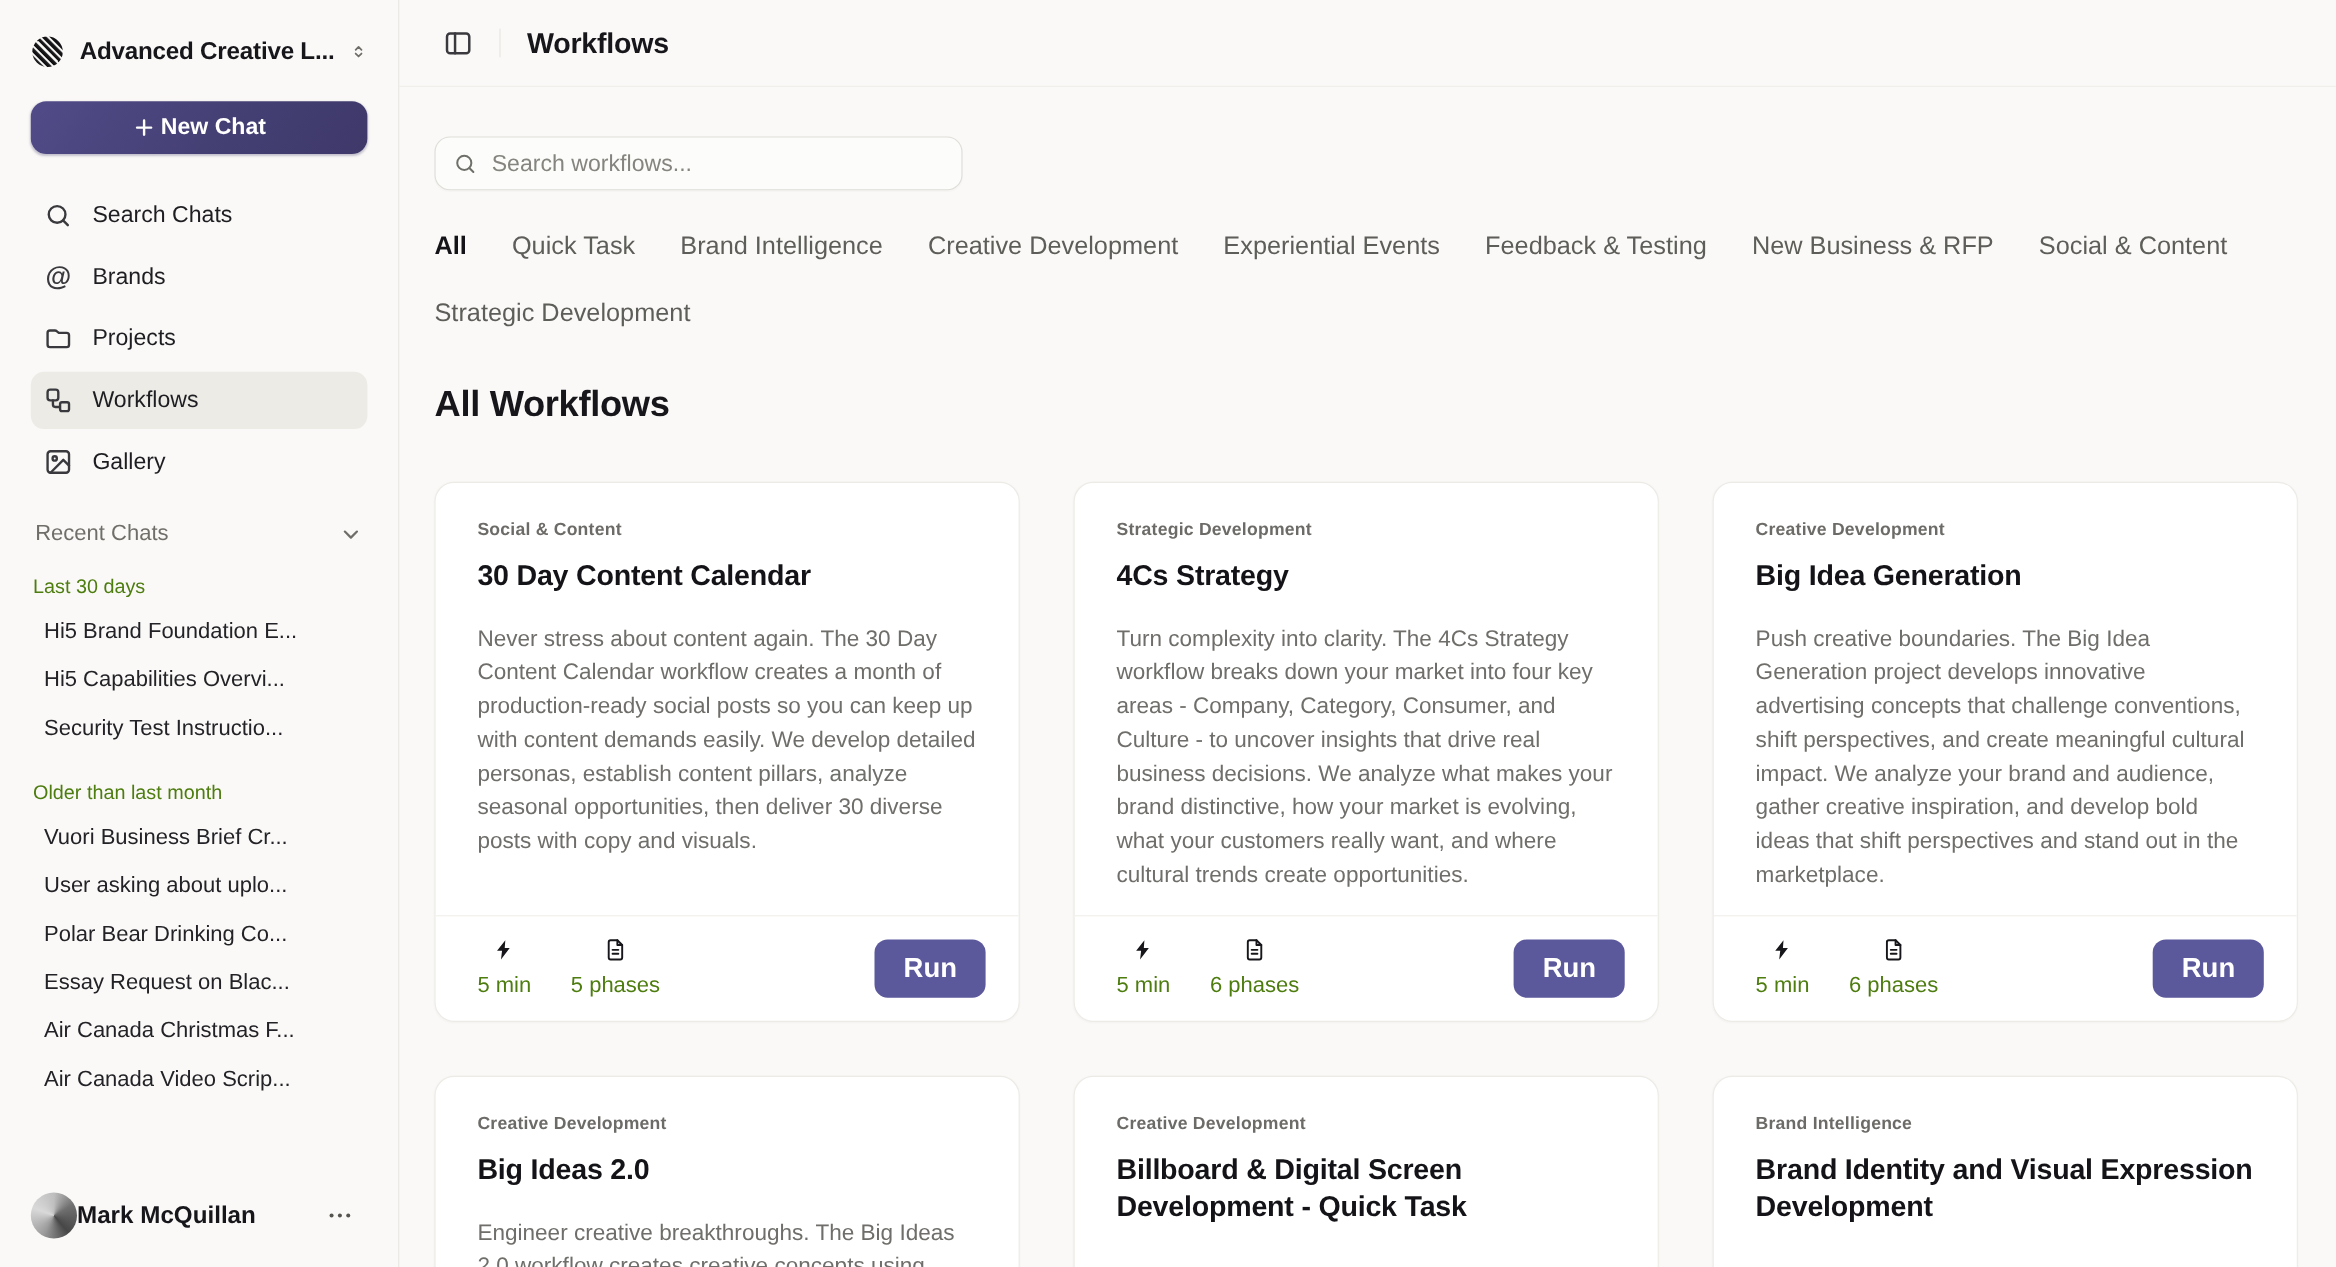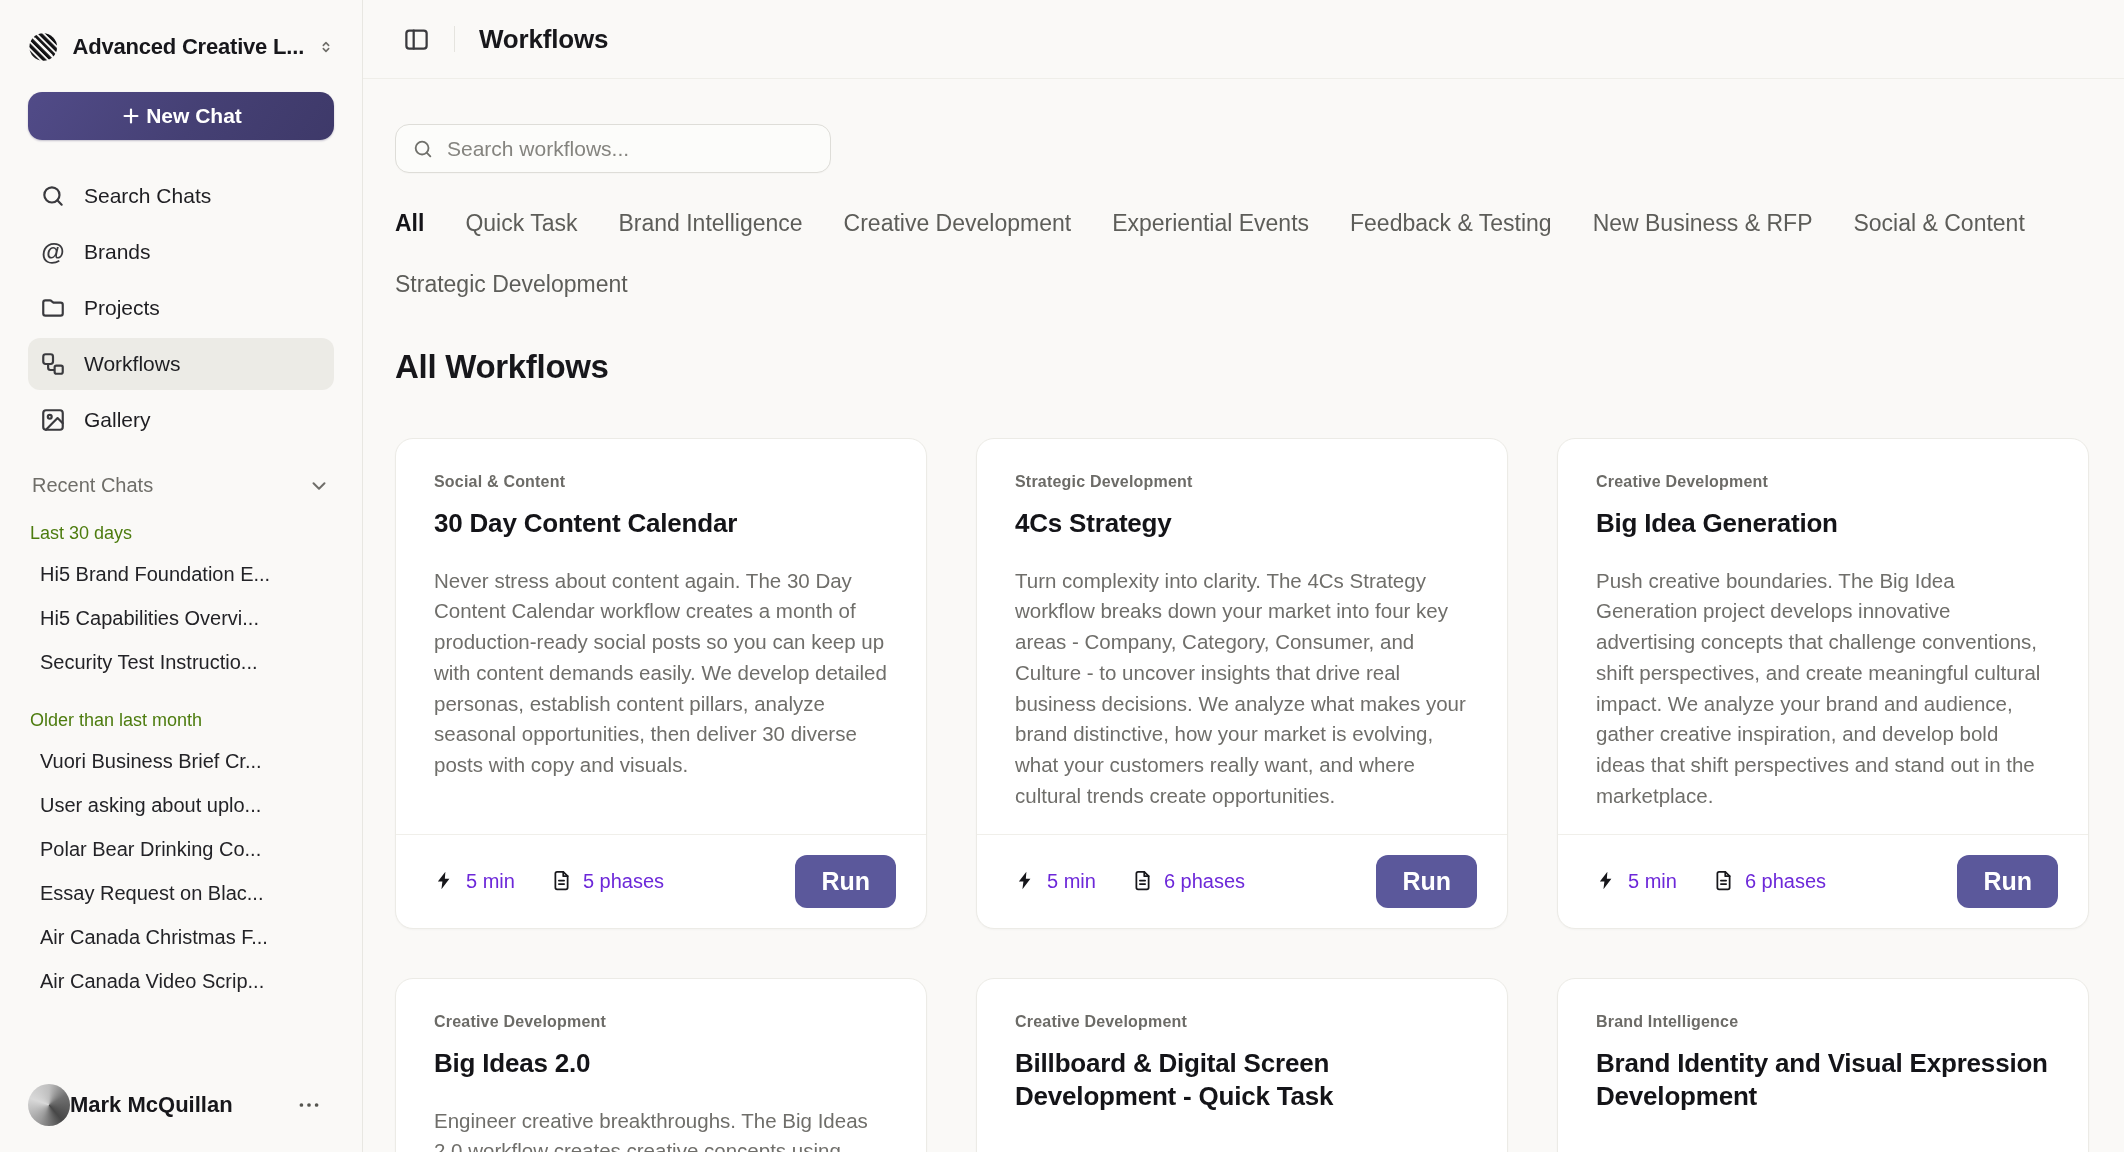--- a/index.html
+++ b/index.html
@@ -58,21 +58,21 @@
 
   
   .main { flex:1; display:flex; flex-direction:column; min-width:0; }
   .topbar { height:79px; border-bottom:1px solid #EFEEE9; display:flex; align-items:center; padding-left:40px; flex:none; }
   .panel-toggle { width:27px; height:27px; color:#3A3A3E; cursor:pointer; }
   .topbar-divider { width:1px; height:26px; background:#E5E4DF; margin:0 24px; }
   .page-title { font-size:26px; font-weight:bold; letter-spacing:-0.2px; }
 
   .content { padding:45px 35px 0 32px; }
   .search-box {
-    width:436px; height:49px; border:1px solid #DEDDD8; border-radius:14px;
+    width:480px; height:49px; border:1px solid #DEDDD8; border-radius:14px;
     background:#FCFCFA; display:flex; align-items:center; padding:0 16px; gap:13px;
     box-shadow:0 1px 1px rgba(0,0,0,.02);
     justify-content:flex-end;
   }
   .search-icon { width:22px; height:22px; color:#70706B; flex:none; }
   .search-box input {
     border:none; outline:none; background:transparent; flex:1;
     font-family:inherit; font-size:21px; color:#2A2A2E;
   }
   .search-box input::placeholder { color:#85847F; }
@@ -94,21 +94,21 @@
     box-shadow:0 1px 2px rgba(0,0,0,.03);
   }
   .card-body { padding:34px 38px 0 38px; flex:1; overflow:hidden; }
   .card-category { font-size:16px; font-weight:bold; color:#6C6B67; letter-spacing:0.2px; }
   .card-title { font-size:26px; font-weight:bold; color:#141418; margin-top:16px; line-height:1.25; letter-spacing:-0.2px; }
   .card-desc { font-size:20.5px; color:#6F6E6A; line-height:1.5; margin-top:26px; }
   .card-footer {
     border-top:1px solid #F0EFEA; padding:20px 30px 20px 38px;
     display:flex; align-items:center; flex:none;
   }
-  .meta { display:flex; gap:11px; font-size:20px; color:#6d28d9; }
+  .meta { display:flex; align-items:center; gap:11px; font-size:20px; color:#4d7c0f;flex-direction:column; }
   .meta + .meta { margin-left:36px; }
   .meta-icon { width:21px; height:21px; color:#17171B; flex:none; }
   .run-btn {
     margin-left:auto; border:none; cursor:pointer; font-family:inherit;
     background:#5B589B; color:#fff; font-size:25px; font-weight:bold;
     padding:12px 26px; border-radius:12px;
   }
 </style>
 </head>
 <body>

